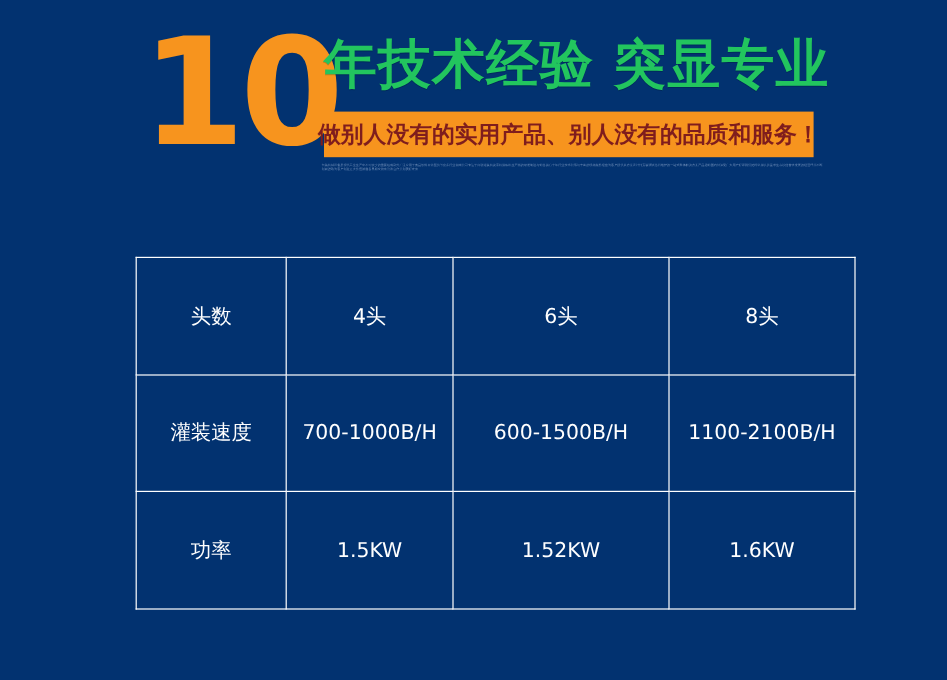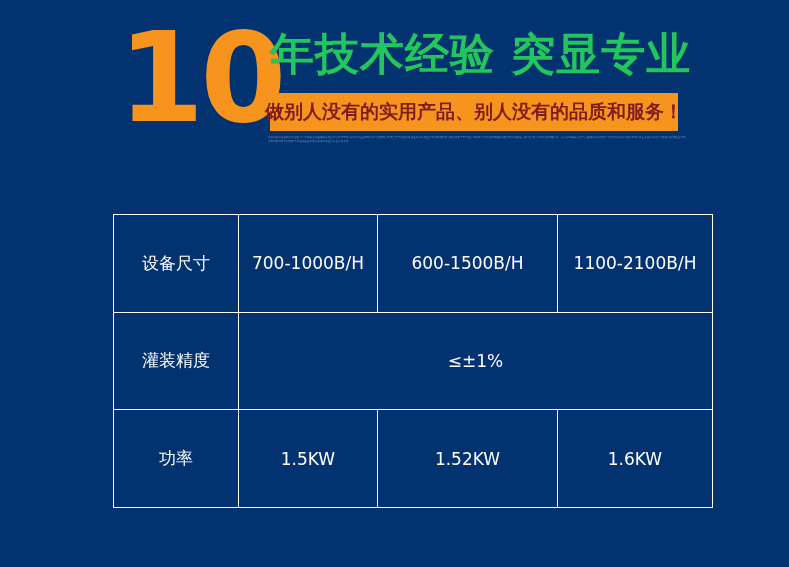--- a/index.html
+++ b/index.html
@@ -129,28 +129,30 @@
 
 <table class="spec-table">
   <colgroup>
     <col class="col-label">
       <col class="col-a">
       <col class="col-b">
       <col class="col-c">
   </colgroup>
   <tbody>
       <tr>
-        <td>设备尺寸</td>
+        <td>头数</td>
+        <td>4头</td>
+        <td>6头</td>
+        <td>8头</td>
+      </tr>
+      <tr>
+        <td>灌装速度</td>
         <td>700-1000B/H</td>
         <td>600-1500B/H</td>
         <td>1100-2100B/H</td>
-      </tr>
-      <tr>
-        <td>灌装精度</td>
-        <td colspan="3">≤±1%</td>
       </tr>
       <tr>
         <td>功率</td>
         <td>1.5KW</td>
         <td>1.52KW</td>
         <td>1.6KW</td>
       </tr>
     </tbody>
 </table>
 

